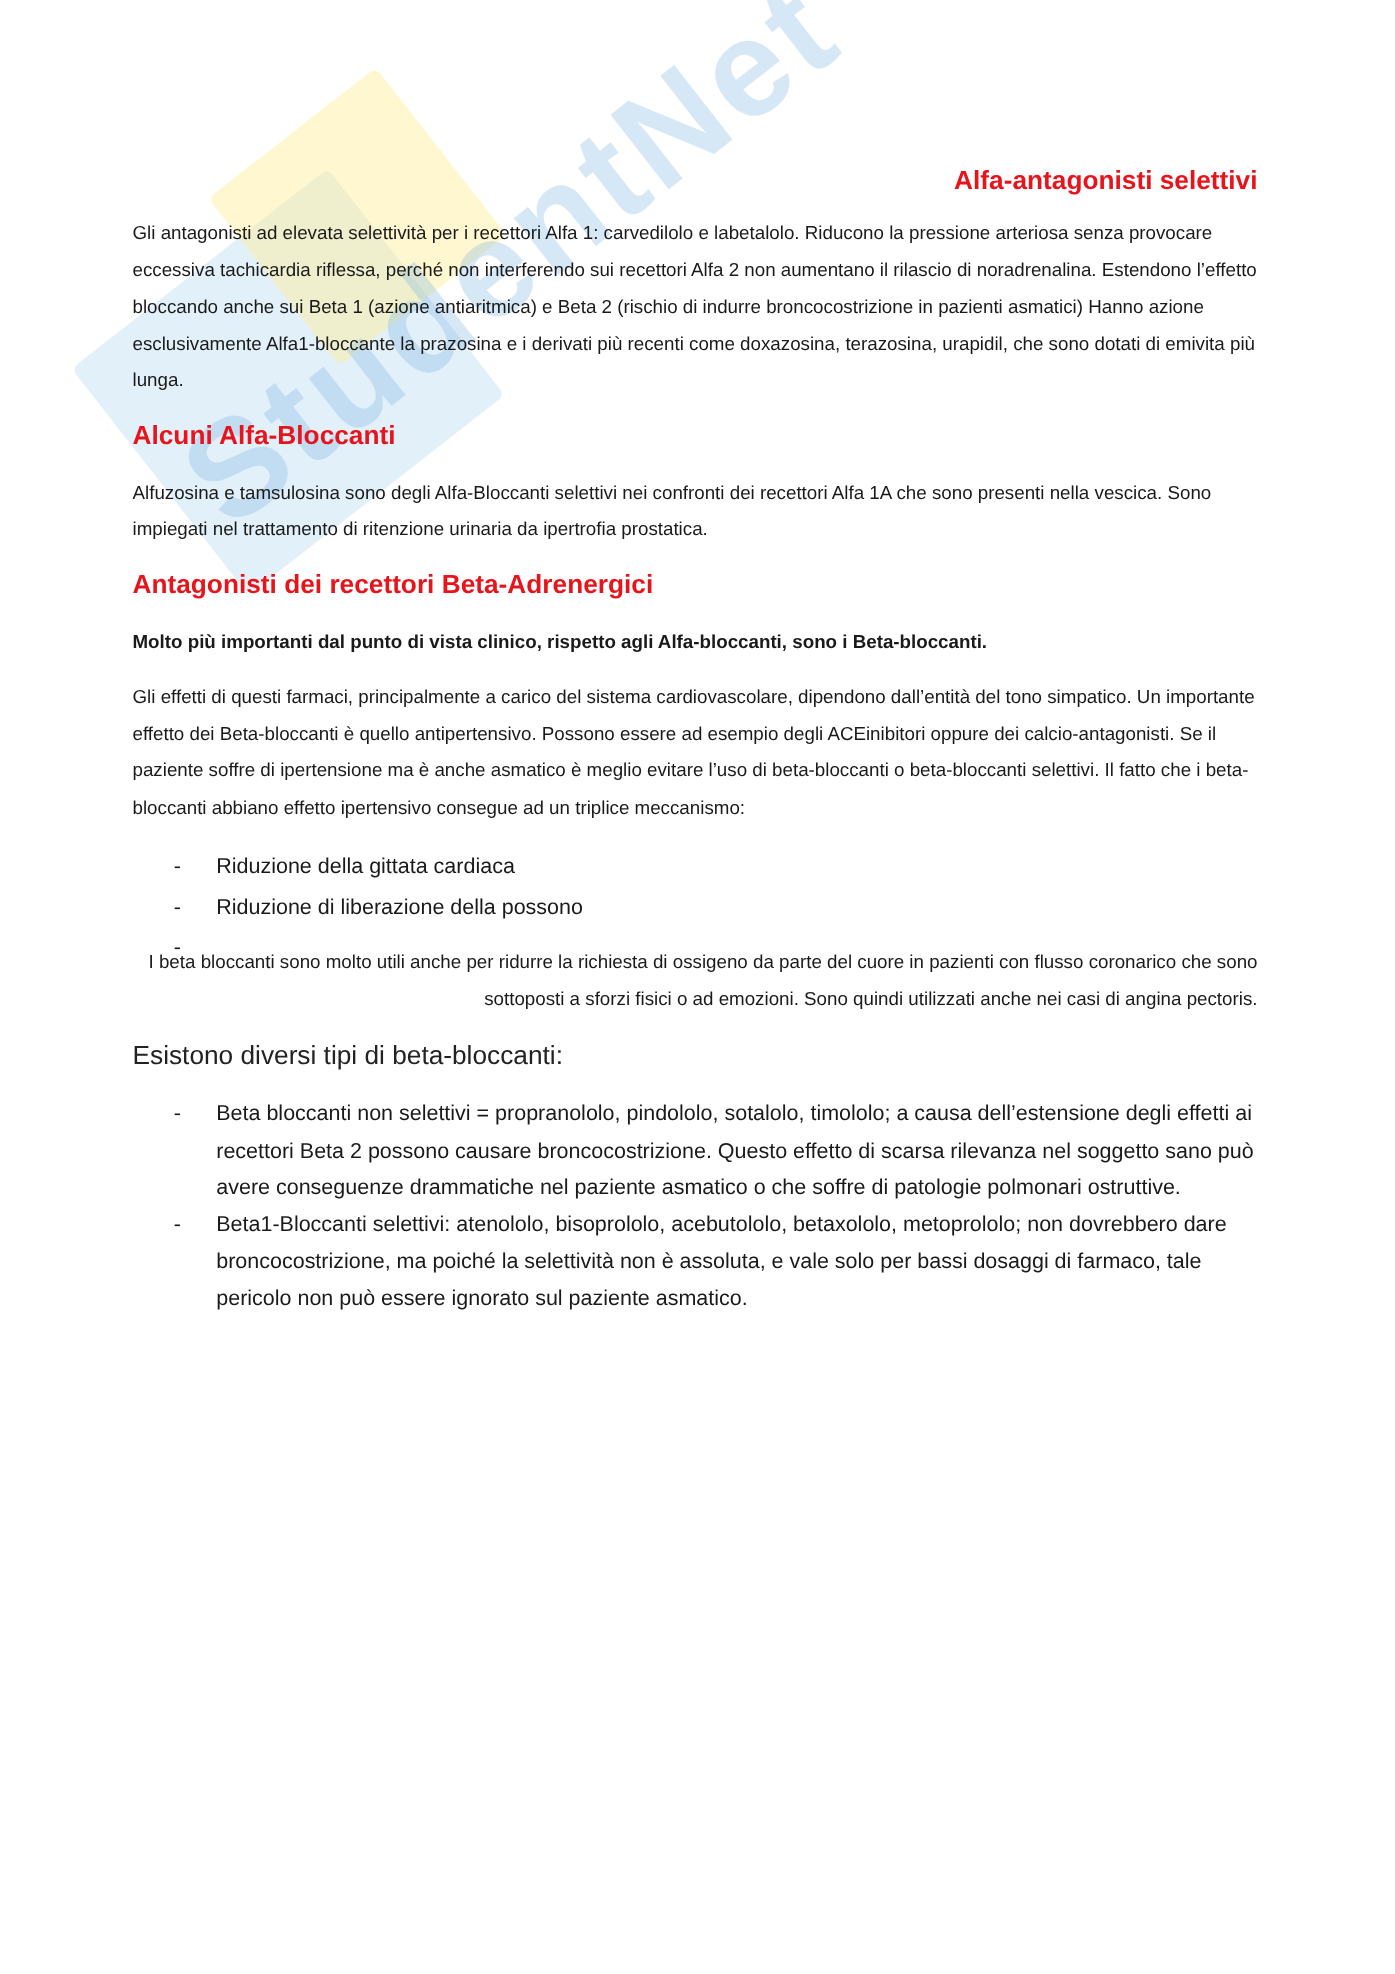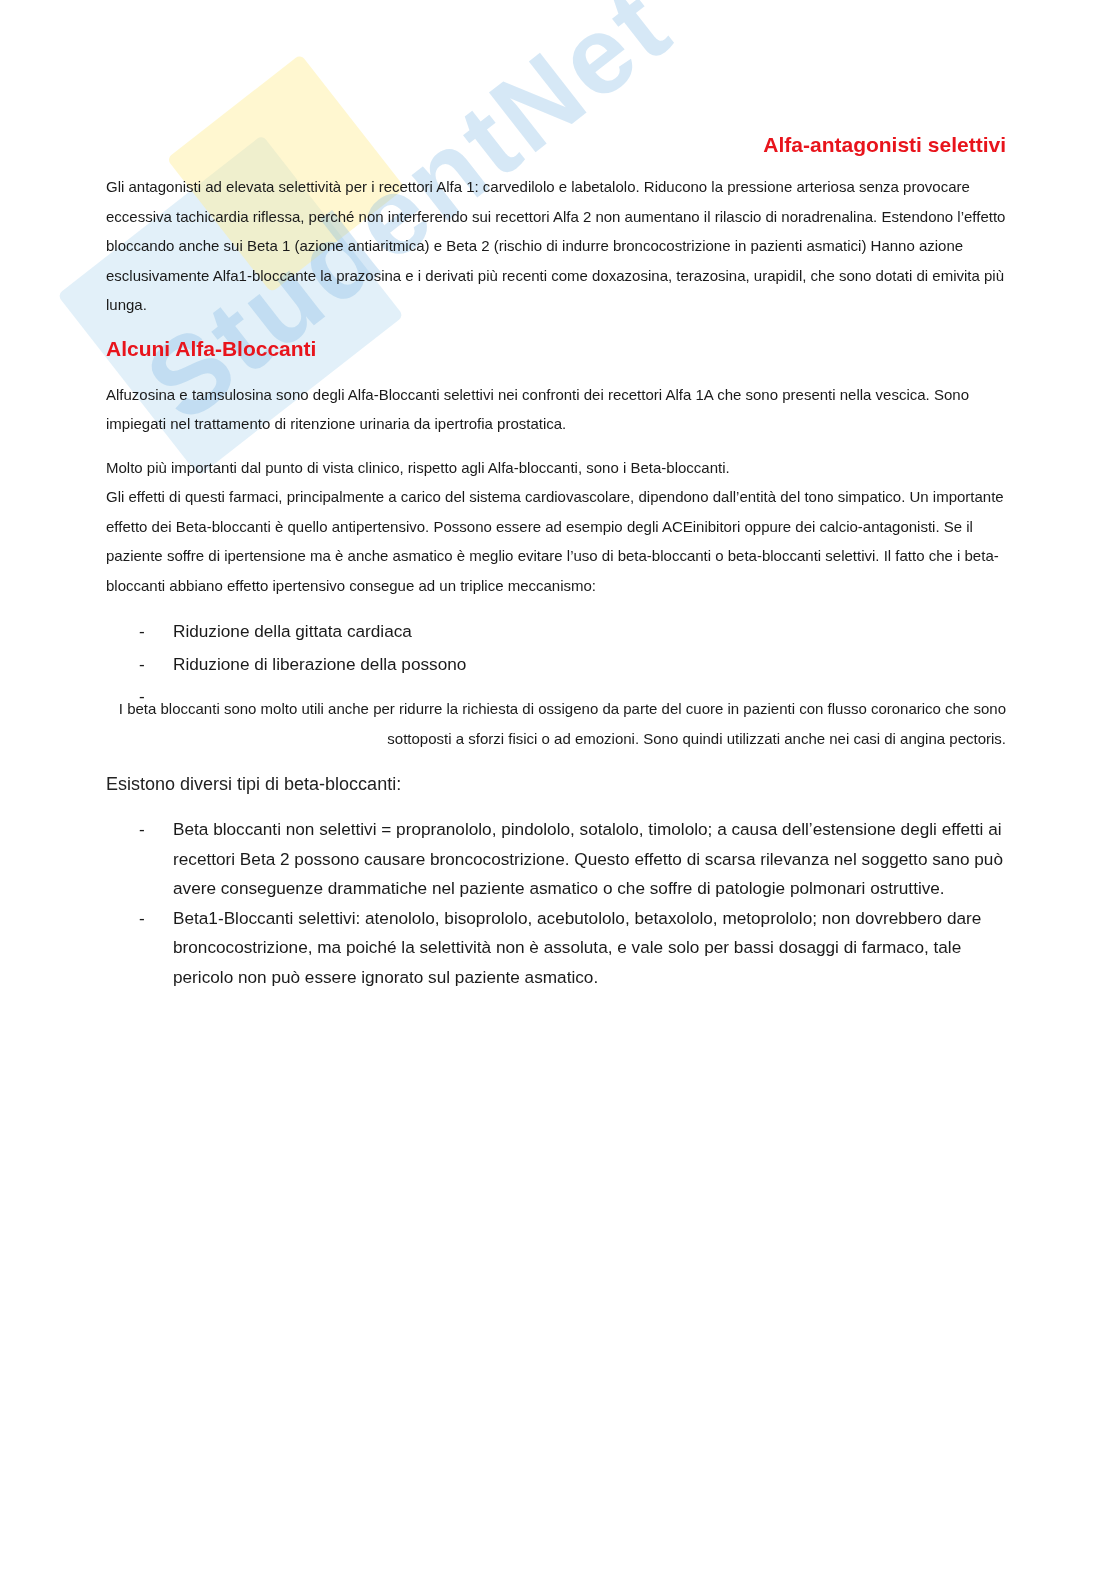--- a/index.html
+++ b/index.html
@@ -10,21 +10,21 @@
   .wm-shape { position: absolute; left: 70px; top: 90px; width: 330px; height: 300px;
               transform: rotate(-38deg); }
   .wm-blue { position: absolute; left: 0; top: 40px; width: 260px; height: 230px;
              background: rgba(150, 200, 235, 0.28); border-radius: 6px; }
   .wm-yellow { position: absolute; left: 170px; top: 0; width: 170px; height: 170px;
                background: rgba(255, 238, 150, 0.45); border-radius: 6px; }
   .wm-text { position: absolute; left: 20px; top: 120px; font-size: 110px; font-weight: bold;
              color: rgba(120, 180, 225, 0.30); letter-spacing: 4px; white-space: nowrap; }
   .page { position: absolute; left: 106px; top: 130px; width: 900px; z-index: 1; }
   h2 { color: #e8141c; font-size: 21px; font-weight: bold; margin: 0; line-height: 30px; }
-  h3 { color: #222; font-size: 18px; font-weight: normal; margin: 0; line-height: 30px; }
+  h3 { color: #222; font-size: 21px; font-weight: normal; margin: 0; line-height: 30px; }
   p { font-size: 15px; line-height: 29.5px; margin: 0; }
   ul.dash { list-style: none; margin: 0; padding: 0; }
   ul.dash li { position: relative; padding-left: 67px; font-size: 17.2px; line-height: 29.5px; }
   ul.dash li .dash-mark { position: absolute; left: 33px; top: 0; }
 </style>
 </head>
 <body>
 
 <div class="watermark">
   <div class="wm-shape">
@@ -35,21 +35,22 @@
 </div>
 
 <div class="page">
 
   <h2 style="margin-bottom:12px;text-align:right;">Alfa-antagonisti selettivi</h2>
   <p style="margin-bottom:14px;">Gli antagonisti ad elevata selettività per i recettori Alfa 1: carvedilolo e labetalolo. Riducono la pressione arteriosa senza provocare eccessiva tachicardia riflessa, perché non interferendo sui recettori Alfa 2 non aumentano il rilascio di noradrenalina. Estendono l’effetto bloccando anche sui Beta 1 (azione antiaritmica) e Beta 2 (rischio di indurre broncocostrizione in pazienti asmatici) Hanno azione esclusivamente Alfa1-bloccante la prazosina e i derivati più recenti come doxazosina, terazosina, urapidil, che sono dotati di emivita più lunga.</p>
 
   <h2 style="margin-bottom:16px;">Alcuni Alfa-Bloccanti</h2>
   <p style="margin-bottom:14px;">Alfuzosina e tamsulosina sono degli Alfa-Bloccanti selettivi nei confronti dei recettori Alfa 1A che sono presenti nella vescica. Sono impiegati nel trattamento di ritenzione urinaria da ipertrofia prostatica.</p>
 
-  <p style="">Molto più importanti dal punto di vista clinico, rispetto agli Alfa-bloccanti, sono i Beta-bloccanti.</p>
+  <h2 style="margin-bottom:16px;">Antagonisti dei recettori Beta-Adrenergici</h2>
+  <p style="margin-bottom:15px;font-weight:bold;">Molto più importanti dal punto di vista clinico, rispetto agli Alfa-bloccanti, sono i Beta-bloccanti.</p>
   <p style="margin-bottom:17px;">Gli effetti di questi farmaci, principalmente a carico del sistema cardiovascolare, dipendono dall’entità del tono simpatico. Un importante effetto dei Beta-bloccanti è quello antipertensivo. Possono essere ad esempio degli ACEinibitori oppure dei calcio-antagonisti. Se il paziente soffre di ipertensione ma è anche asmatico è meglio evitare l’uso di beta-bloccanti o beta-bloccanti selettivi. Il fatto che i beta-bloccanti abbiano effetto ipertensivo consegue ad un triplice meccanismo:</p>
 
   <ul class="dash" style="margin-bottom:15px;">
     <li style="margin-bottom:3px;"><span class="dash-mark">-</span><span>Riduzione della gittata cardiaca</span></li>
     <li style="margin-bottom:3px;"><span class="dash-mark">-</span><span>Riduzione di liberazione della possono</span></li>
     <li><span class="dash-mark">-</span></li>
   </ul>
 
   <p style="margin-bottom:16px;text-align:right;">I beta bloccanti sono molto utili anche per ridurre la richiesta di ossigeno da parte del cuore in pazienti con flusso coronarico che sono sottoposti a sforzi fisici o ad emozioni. Sono quindi utilizzati anche nei casi di angina pectoris.</p>
 

